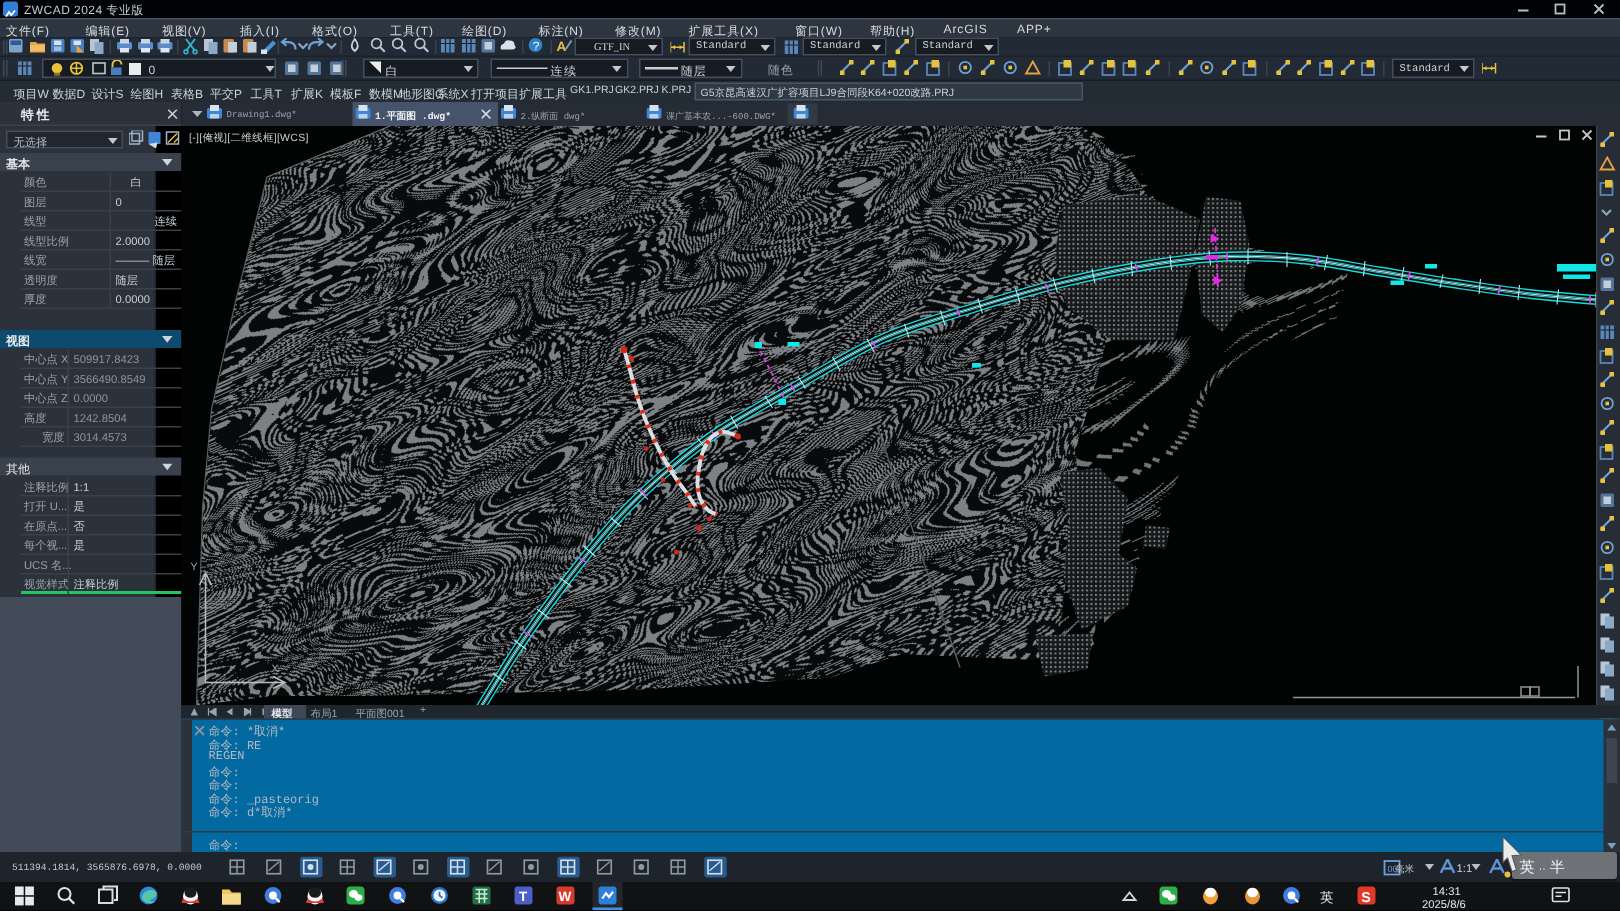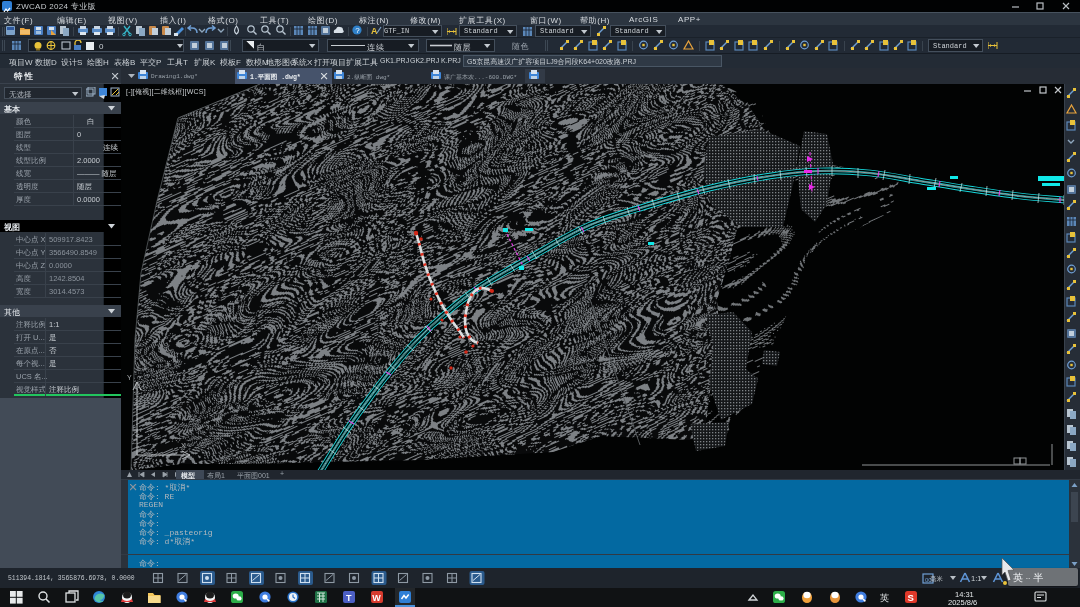--- a/index.html
+++ b/index.html
@@ -95,21 +95,21 @@
       <rect x="323" y="3" width="5" height="5" fill="#c2cfdb"></rect>
       <path d="M334 8 q-1 -3 2 -4 q1 -3 4 -2 q3 0 3 3 q2 2 -1 3z" fill="#d8e0e8"></path>
       <rect x="348" y="2" width="1" height="9" fill="#39434e"></rect>
       <circle cx="357" cy="5" r="4.6" fill="#2f80c9"></circle>
       <text x="355.2" y="8" font-size="8" fill="#fff" font-family="Liberation Sans">?</text>
       <rect x="367" y="2" width="1" height="9" fill="#39434e"></rect>
       <text x="371" y="9" font-size="9" fill="#e8c23a" font-family="Liberation Sans" font-weight="bold">A</text>
       <path d="M377 8 l4 -6" stroke="#7fa3c8" stroke-width="1.2"></path>
     </svg>
     <div class="ab" style="left:383px;top:0px;width:59px;height:12px;background:#171c23;border:1px solid #444f5c">
-      <div class="ab tx" style="left:0;top:1px;font-size:7px;color:#cdd2d6;font-family:Liberation Mono, monospace">GTF_IN</div>
+      <div class="ab tx" style="left:12px;top:1px;font-size:7px;color:#cdd2d6;font-family:Liberation Serif, serif">GTF_IN</div>
       <svg class="ab" style="right:2px;top:3px" width="7" height="6">
         <path d="M0 1 l3.2 4 3.2-4z" fill="#c3c9cf"></path>
       </svg>
     </div>
     <svg class="ab" style="left:447px;top:0" width="12" height="13">
       <path d="M0 3 v7 M9 3 v7 M0 6.5 h9" stroke="#e8c23a" stroke-width="1"></path>
       <path d="M1 6.5 l2 -1.5 v3 z M8 6.5 l-2 -1.5 v3 z" fill="#e8c23a"></path>
     </svg>
     <div class="ab" style="left:459px;top:0px;width:58px;height:12px;background:#171c23;border:1px solid #444f5c">
       <div class="ab tx" style="left:4px;top:1px;font-size:7px;color:#cdd2d6;font-family:'Liberation Mono'">Standard</div>
@@ -397,21 +397,21 @@
     <div class="ab" style="left:14px;top:96px;width:107px;height:13px;border-bottom:1px solid #39414b">
       <div class="ab tx" style="left:2px;top:2px;font-size:7.5px;color:#9aa2ab">透明度</div>
       <div class="ab" style="left:59px;top:0;width:1px;height:13px;background:#39414b"></div>
       <div class="ab tx" style="left:63px;top:2px;font-size:7.5px;color:#c8cdd2">随层</div>
     </div>
     <div class="ab" style="left:14px;top:109px;width:107px;height:13px;border-bottom:1px solid #39414b">
       <div class="ab tx" style="left:2px;top:2px;font-size:7.5px;color:#9aa2ab">厚度</div>
       <div class="ab" style="left:59px;top:0;width:1px;height:13px;background:#39414b"></div>
       <div class="ab tx" style="left:63px;top:2px;font-size:7.5px;color:#c8cdd2">0.0000</div>
     </div>
-    <div class="ab" style="left:0;top:136px;width:121px;height:12px;background:#000000">
+    <div class="ab" style="left:0;top:136px;width:121px;height:12px;background:#0c4a6e">
       <div class="ab tx" style="left:4px;top:2px;font-size:8px;color:#e4e8ec;font-weight:bold">视图</div>
       <svg class="ab" style="right:5px;top:4px" width="8" height="6">
         <path d="M0 0 l3.5 4.5 3.5-4.5z" fill="#cfd4d9"></path>
       </svg>
     </div>
     <div class="ab" style="left:14px;top:149px;width:107px;height:13px;border-bottom:1px solid #39414b">
       <div class="ab tx" style="left:2px;top:2px;font-size:7.5px;color:#9aa2ab">中心点 X</div>
       <div class="ab" style="left:31px;top:0;width:1px;height:13px;background:#39414b"></div>
       <div class="ab tx" style="left:35px;top:2px;font-size:7.5px;color:#8b939c">509917.8423</div>
     </div>
@@ -424,21 +424,21 @@
       <div class="ab tx" style="left:2px;top:2px;font-size:7.5px;color:#9aa2ab">中心点 Z</div>
       <div class="ab" style="left:31px;top:0;width:1px;height:13px;background:#39414b"></div>
       <div class="ab tx" style="left:35px;top:2px;font-size:7.5px;color:#8b939c">0.0000</div>
     </div>
     <div class="ab" style="left:14px;top:188px;width:107px;height:13px;border-bottom:1px solid #39414b">
       <div class="ab tx" style="left:2px;top:2px;font-size:7.5px;color:#9aa2ab">高度</div>
       <div class="ab" style="left:31px;top:0;width:1px;height:13px;background:#39414b"></div>
       <div class="ab tx" style="left:35px;top:2px;font-size:7.5px;color:#8b939c">1242.8504</div>
     </div>
     <div class="ab" style="left:14px;top:201px;width:107px;height:13px;border-bottom:1px solid #39414b">
-      <div class="ab tx" style="left:2px;top:2px;font-size:7.5px;color:#9aa2ab">宽度</div>
+      <div class="ab tx" style="left:14px;top:2px;font-size:7.5px;color:#9aa2ab">宽度</div>
       <div class="ab" style="left:31px;top:0;width:1px;height:13px;background:#39414b"></div>
       <div class="ab tx" style="left:35px;top:2px;font-size:7.5px;color:#8b939c">3014.4573</div>
     </div>
     <div class="ab" style="left:0;top:221px;width:121px;height:12px;background:#39414c">
       <div class="ab tx" style="left:4px;top:2px;font-size:8px;color:#e4e8ec;font-weight:normal">其他</div>
       <svg class="ab" style="right:5px;top:4px" width="8" height="6">
         <path d="M0 0 l3.5 4.5 3.5-4.5z" fill="#cfd4d9"></path>
       </svg>
     </div>
     <div class="ab" style="left:14px;top:234px;width:107px;height:13px;border-bottom:1px solid #39414b">

